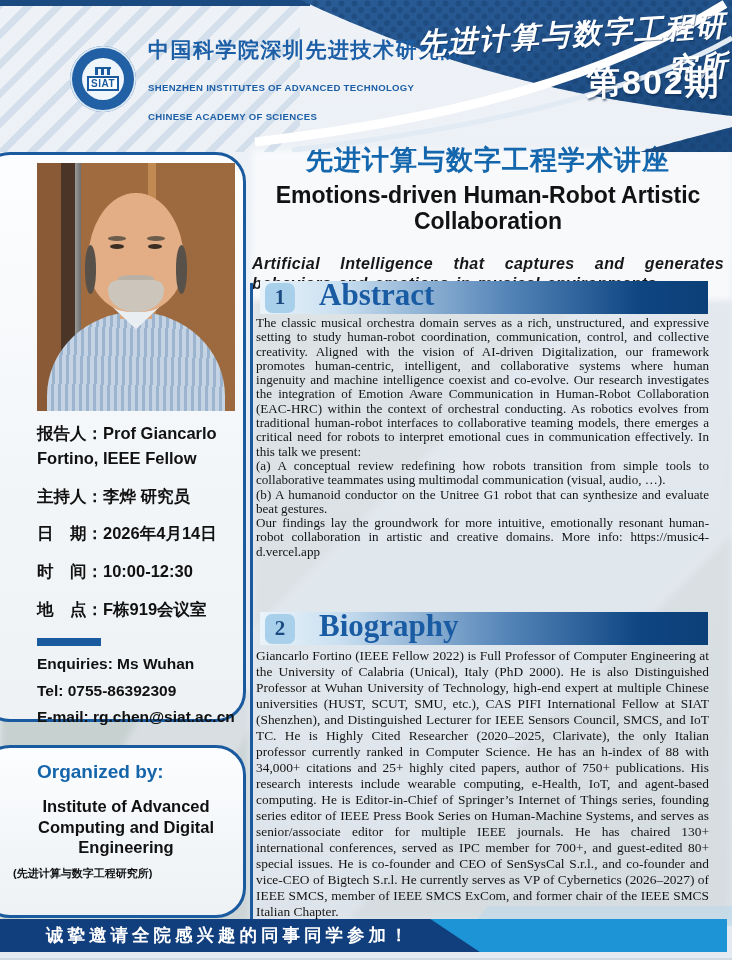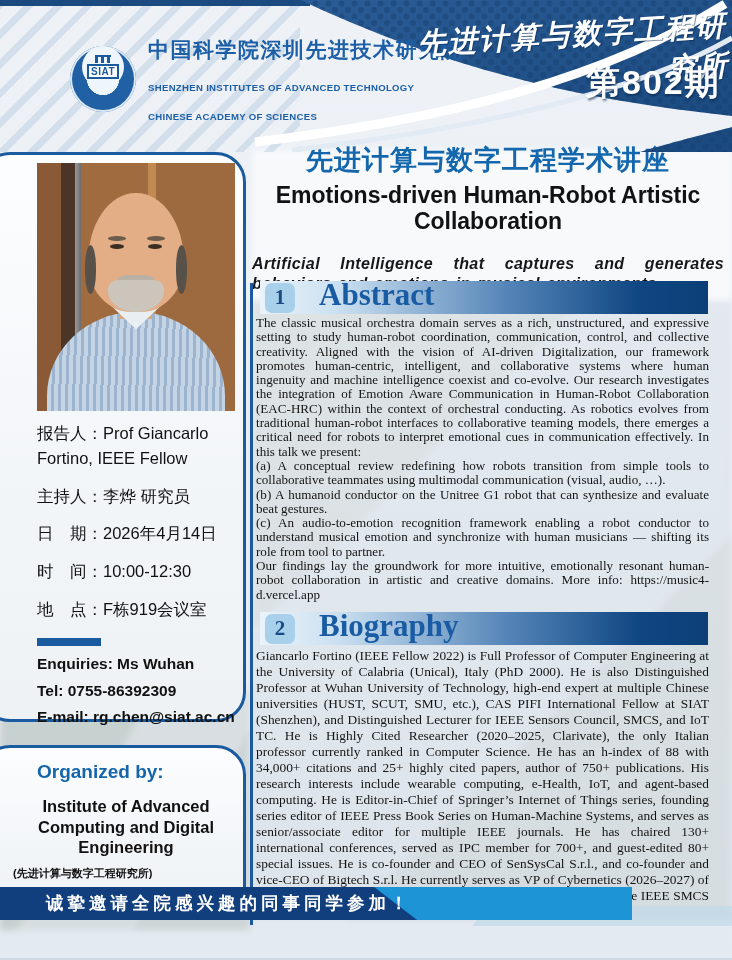--- a/index.html
+++ b/index.html
@@ -24,21 +24,21 @@
   .header svg { position:absolute; top:0; left:0; }
   .dept-callig { position:absolute; top:16px; left:392px; width:336px; text-align:right;
     color:#fff; font-weight:bold; font-style:italic; font-size:29px; letter-spacing:2px;
     transform: rotate(-3.5deg); font-family:"DejaVu Sans",sans-serif;
     text-shadow: 1px 1px 0 rgba(10,40,80,.5); }
   .issue { position:absolute; top:60px; left:586px; color:#fff; font-weight:bold;
     font-size:34px; letter-spacing:2px; text-shadow: 1px 2px 2px rgba(10,40,80,.6); }
   .org { position:absolute; top:36px; left:70px; display:flex; align-items:center; gap:12px; }
   .logo-ring { width:66px; height:66px; border-radius:50%;
     background: radial-gradient(circle at 50% 50%, #eef5fb 0 34%, #2160a4 35% 100%);
-    display:flex; align-items:flex-start; justify-content:center; box-shadow: inset 0 0 0 2px #dce9f5; }
+    display:flex; align-items:center; justify-content:center; box-shadow: inset 0 0 0 2px #dce9f5; }
   .logo-core { width:42px; height:42px; border-radius:50%; background:#eef5fb;
     display:flex; flex-direction:column; align-items:center; justify-content:center; gap:1px; }
   .logo-bld { width:16px; height:8px; border-top:2px solid #1a5a9e;
     background: repeating-linear-gradient(90deg,#1a5a9e 0 3px, transparent 3px 6px); }
   .logo-txt { font-size:10px; font-weight:bold; color:#1a5a9e; border:2px solid #1a5a9e;
     padding:0 2px; line-height:11px; background:#fff; letter-spacing:.5px; }
   .org-text .cn { font-size:21px; font-weight:bold; color:#1c5fa6; letter-spacing:1.5px; }
   .org-text .en { font-size:9.6px; font-weight:bold; color:#1c5fa6; letter-spacing:.3px; margin-top:18px; }
 
   
@@ -83,34 +83,34 @@
   .hair { position:absolute; width:6%; height:20%; background:#57514a; border-radius:60%; top:33%; }
   .hair.l { left:24%; } .hair.r { left:70%; }
   .brow { position:absolute; top:29.5%; width:9%; height:1.8%; background:#6b5c4b; border-radius:50%; }
   .brow.l { left:36%; } .brow.r { left:55.5%; }
   .eye { position:absolute; top:32.5%; width:7%; height:2%; background:#3a2e24; border-radius:50%; }
   .eye.l { left:37%; } .eye.r { left:56%; }
   .mustache { position:absolute; top:45%; left:41%; width:18%; height:3.5%; background:#b9b1a6; border-radius:40%; }
   .beard { position:absolute; top:47%; left:36%; width:28%; height:13%; background:#ccc5bb;
     border-radius:20% 20% 55% 55%/30% 30% 70% 70%; }
   .info { position:absolute; left:54px; top:266px; width:202px; }
-  .info-row { font-size:16.5px; font-weight:normal; color:#111; line-height:1.5; margin-bottom:13px; }
+  .info-row { font-size:16.5px; font-weight:bold; color:#111; line-height:1.5; margin-bottom:13px; }
   .divider { position:absolute; left:54px; top:483px; width:64px; height:8px; background:#1a5a9e; }
   .enquiries { position:absolute; left:54px; top:496px; width:210px; }
   .enq-line { font-size:15.5px; font-weight:bold; color:#111; line-height:1.72; }
   .org-heading { position:absolute; left:54px; top:13px; font-size:19px; font-weight:bold; color:#1565ab; }
   .org-name-en { position:absolute; left:30px; top:48px; width:226px; text-align:center;
     font-size:16.5px; line-height:1.25; font-weight:bold; color:#111; }
   .org-name-cn { position:absolute; left:30px; top:118px; width:226px; text-align:left;
     font-size:11px; font-weight:bold; color:#111; }
 
   
   .banner-wedge { position:absolute; top:906px; left:480px; width:260px; height:20px;
     background:#bfd8ea; transform:skewX(-38deg); opacity:.65; z-index:1; }
-  .banner { position:absolute; top:887px; left:0; width:632px; height:33px; background:#1d94d6; z-index:3; }
+  .banner { position:absolute; top:919px; left:0; width:727px; height:33px; background:#1d94d6; z-index:3; }
   .banner-dark { position:absolute; inset:0; background:#113f7e;
     clip-path: polygon(0 0, 59.2% 0, 66% 100%, 0 100%); }
   .banner-text { position:absolute; left:46px; top:0; height:33px; line-height:33px;
     color:#fff; font-weight:bold; font-size:17.5px; letter-spacing:4px; }
   .bottom-strip { position:absolute; top:958px; left:0; width:732px; height:2px; background:#cfd9e4; z-index:3; }
 </style>
 </head>
 <body>
 
 <div class="poster">
@@ -166,21 +166,20 @@
   <div class="vrule"></div>
 
   <div class="sec-bar one">
     <div class="sec-num">1</div>
     <div class="sec-title">Abstract</div>
   </div>
   <div class="sec-body abstract-body">
     <p>The classic musical orchestra domain serves as a rich, unstructured, and expressive setting to study human-robot coordination, communication, control, and collective creativity. Aligned with the vision of AI-driven Digitalization, our framework promotes human-centric, intelligent, and collaborative systems where human ingenuity and machine intelligence coexist and co-evolve. Our research investigates the integration of Emotion Aware Communication in Human-Robot Collaboration (EAC-HRC) within the context of orchestral conducting. As robotics evolves from traditional human-robot interfaces to collaborative teaming models, there emerges a critical need for robots to interpret emotional cues in communication effectively. In this talk we present:</p>
     <p>(a) A conceptual review redefining how robots transition from simple tools to collaborative teammates using multimodal communication (visual, audio, …).</p>
     <p>(b) A humanoid conductor on the Unitree G1 robot that can synthesize and evaluate beat gestures.</p>
-    <p>(c) An audio-to-emotion recognition framework enabling a robot conductor to understand musical emotion and synchronize with human musicians — shifting its role from tool to partner.</p>
     <p>Our findings lay the groundwork for more intuitive, emotionally resonant human-robot collaboration in artistic and creative domains. More info: https://music4-d.vercel.app</p>
   </div>
 
   <div class="sec-bar two">
     <div class="sec-num">2</div>
     <div class="sec-title">Biography</div>
   </div>
   <div class="sec-body bio-body">
     <p>Giancarlo Fortino (IEEE Fellow 2022) is Full Professor of Computer Engineering at the University of Calabria (Unical), Italy (PhD 2000). He is also Distinguished Professor at Wuhan University of Technology, high-end expert at multiple Chinese universities (HUST, SCUT, SMU, etc.), CAS PIFI International Fellow at SIAT (Shenzhen), and Distinguished Lecturer for IEEE Sensors Council, SMCS, and IoT TC. He is Highly Cited Researcher (2020–2025, Clarivate), the only Italian professor currently ranked in Computer Science. He has an h-index of 88 with 34,000+ citations and 25+ highly cited papers, author of 750+ publications. His research interests include wearable computing, e-Health, IoT, and agent-based computing. He is Editor-in-Chief of Springer’s Internet of Things series, founding series editor of IEEE Press Book Series on Human-Machine Systems, and serves as senior/associate editor for multiple IEEE journals. He has chaired 130+ international conferences, served as IPC member for 700+, and guest-edited 80+ special issues. He is co-founder and CEO of SenSysCal S.r.l., and co-founder and vice-CEO of Bigtech S.r.l. He currently serves as VP of Cybernetics (2026–2027) of IEEE SMCS, member of IEEE SMCS ExCom, and former chair of the IEEE SMCS Italian Chapter.</p>
   </div>

